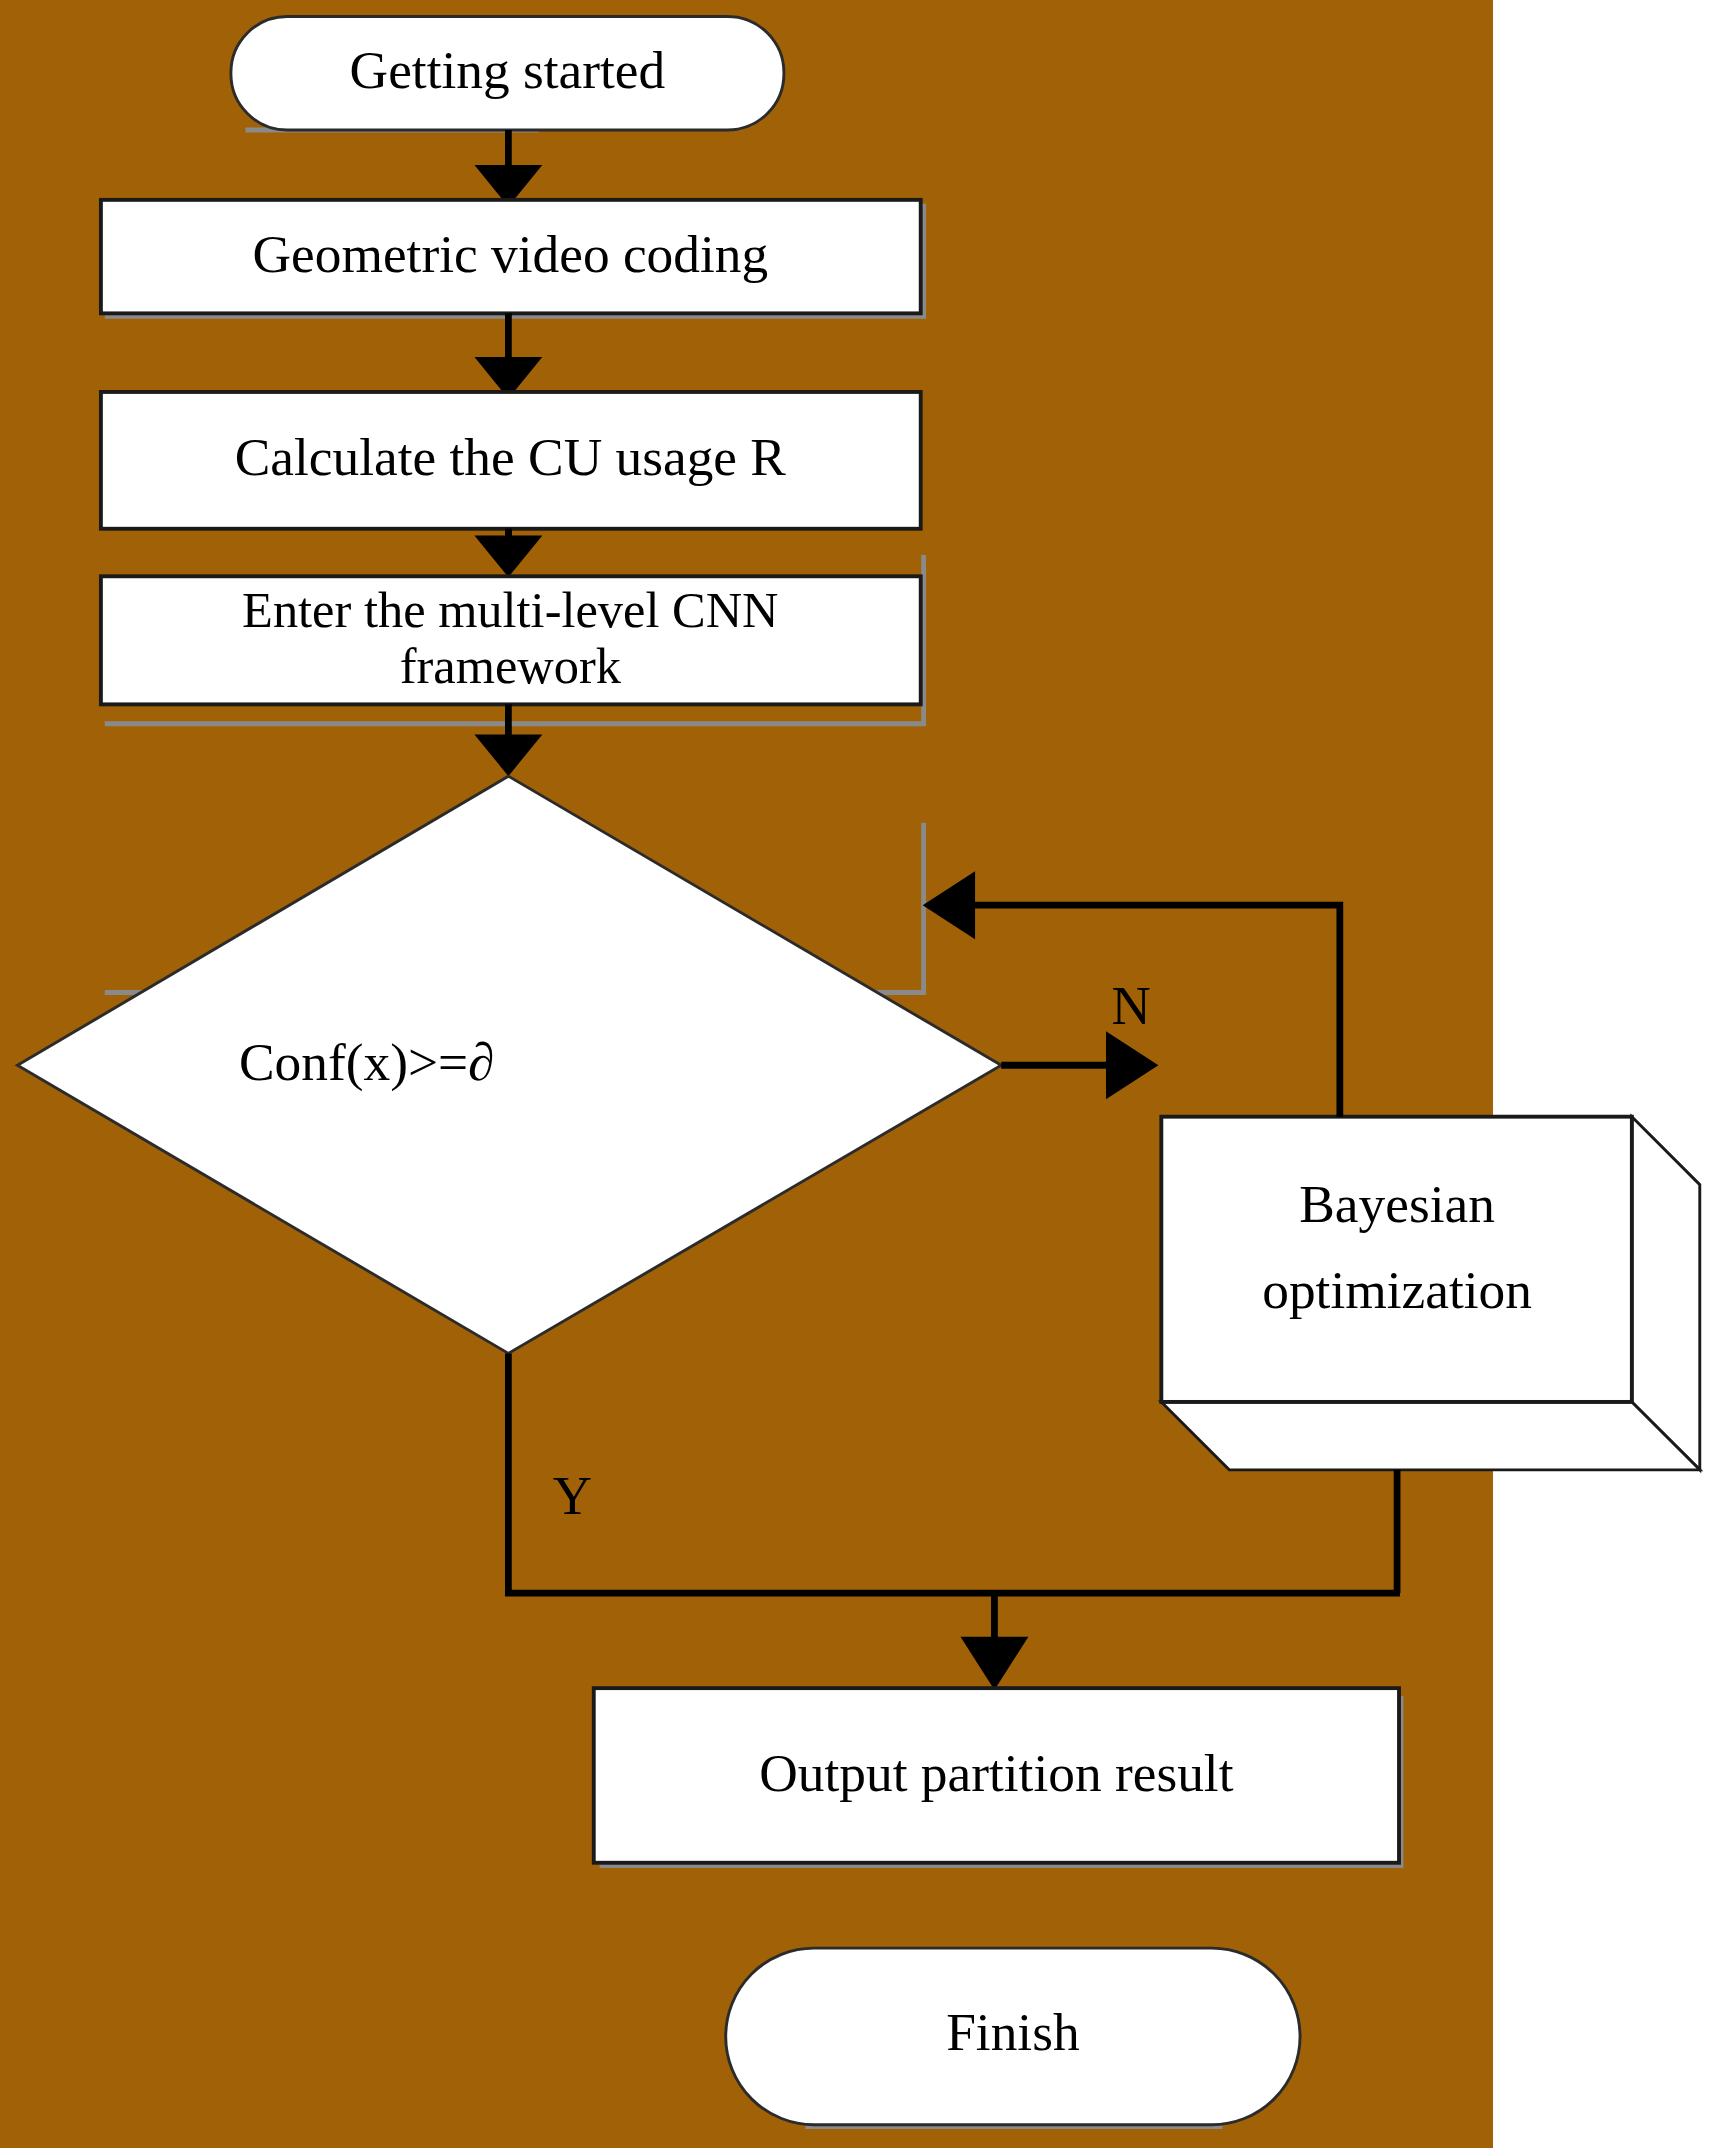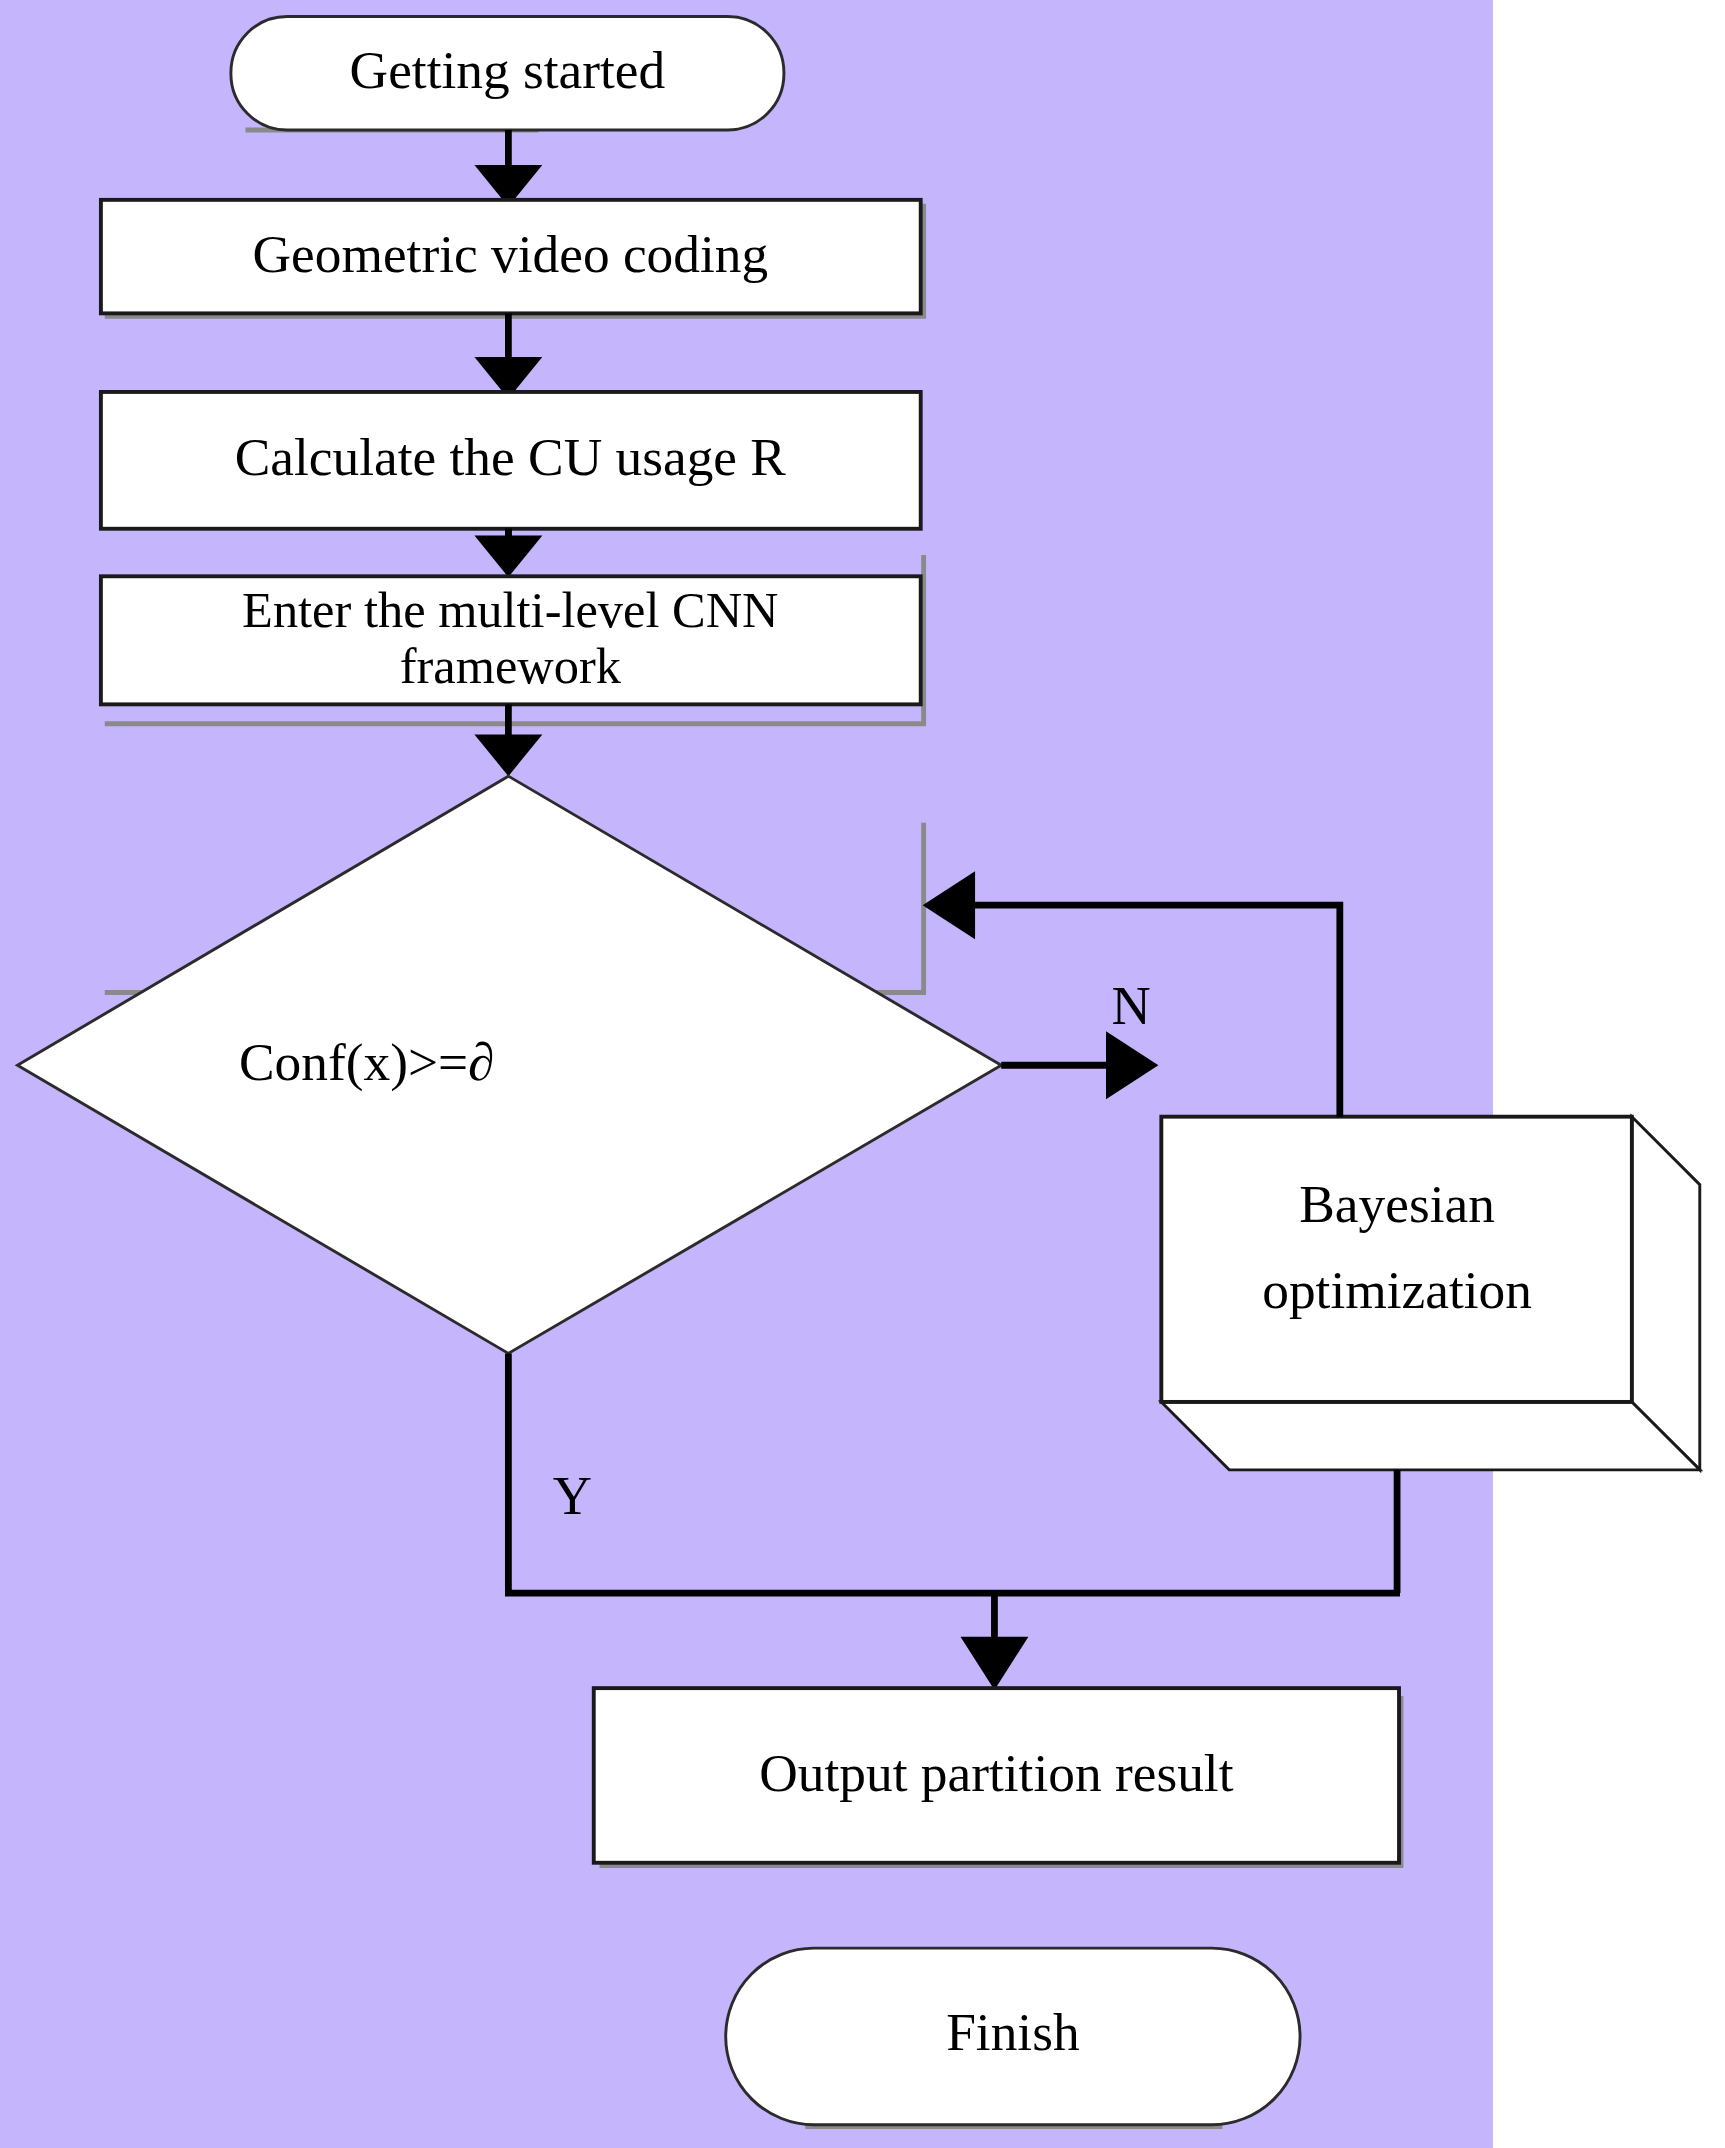--- a/index.html
+++ b/index.html
@@ -10,21 +10,21 @@
   body {
     width: 1725px;
     height: 2148px;
     font-family: "Liberation Serif", "DejaVu Serif", serif;
     overflow: hidden;
   }
   #flowchart-root {
     position: relative;
     width: 1493px;
     height: 2148px;
-    background: #c4b5fd;
+    background: #a16207;
   }
   svg#flow-svg {
     display: block;
     width: 1725px;
     height: 2148px;
   }
   .node-shape {
     fill: #ffffff;
     stroke: #1a1a1a;
     stroke-width: 4;

